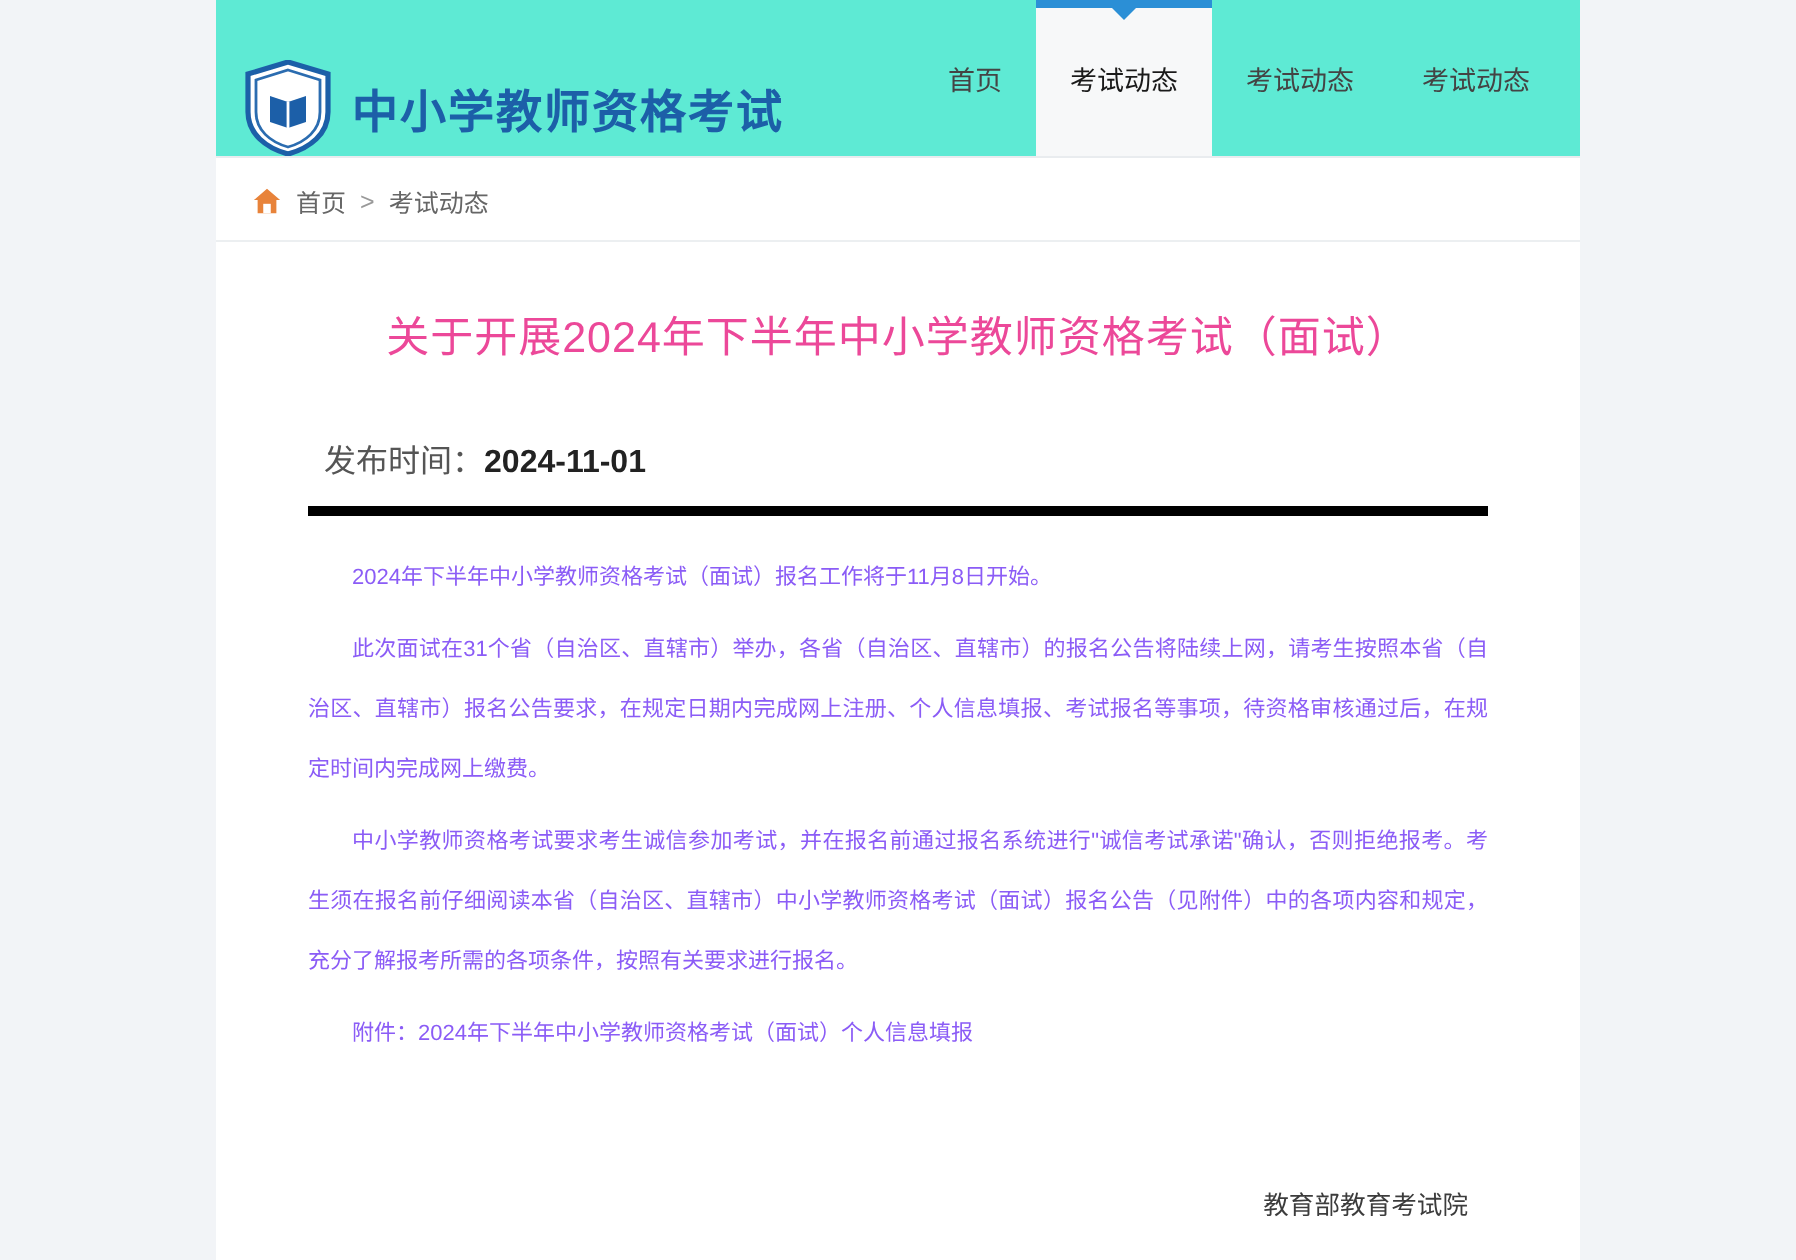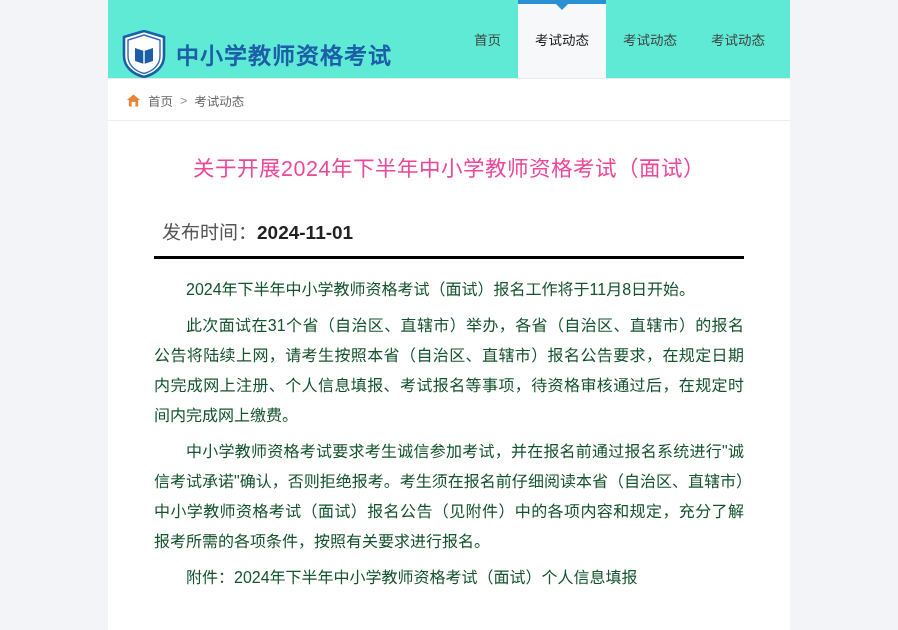--- a/index.html
+++ b/index.html
@@ -127,31 +127,31 @@
     text-align: center;
     font-size: 21.5px;
     line-height: 44px;
     color: #ec4899;
     font-weight: normal;
     margin: 0 0 6px 0;
     letter-spacing: 0.5px;
   }
   .meta {
     margin-top: 26px;
-    font-size: 19px;
+    font-size: 16px;
     color: #555;
     padding: 0 0 12px 8px;
-    border-bottom: 3px solid #000000;
+    border-bottom: 5px solid #000000;
   }
   .meta .date { font-weight: bold; color: #222; }
   .body-text {
     padding-top: 16px;
-    font-size: 16px;
+    font-size: 11px;
     line-height: 30px;
-    color: #14532d;
+    color: #8b5cf6;
     text-align: justify;
   }
   .body-text p {
     margin: 0 0 6px 0;
     text-indent: 2em;
   }
   .signature {
     margin-top: 54px;
     text-align: right;
     font-size: 12.8px;

